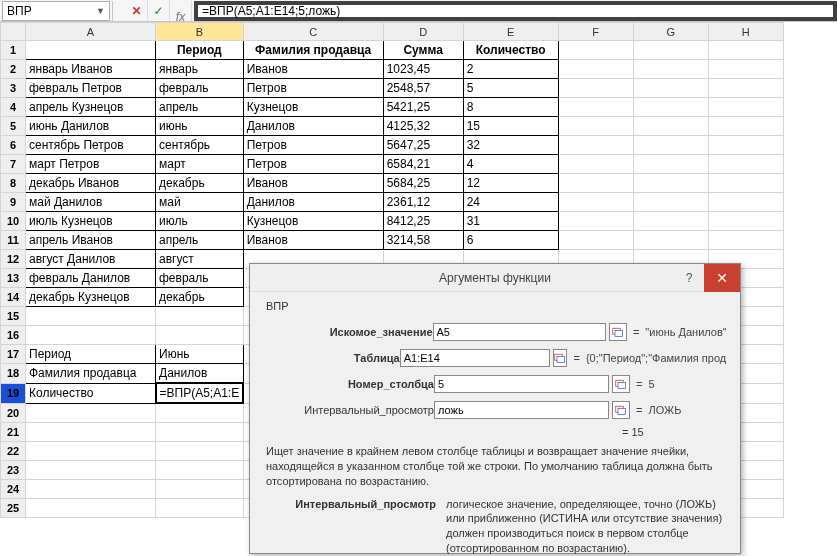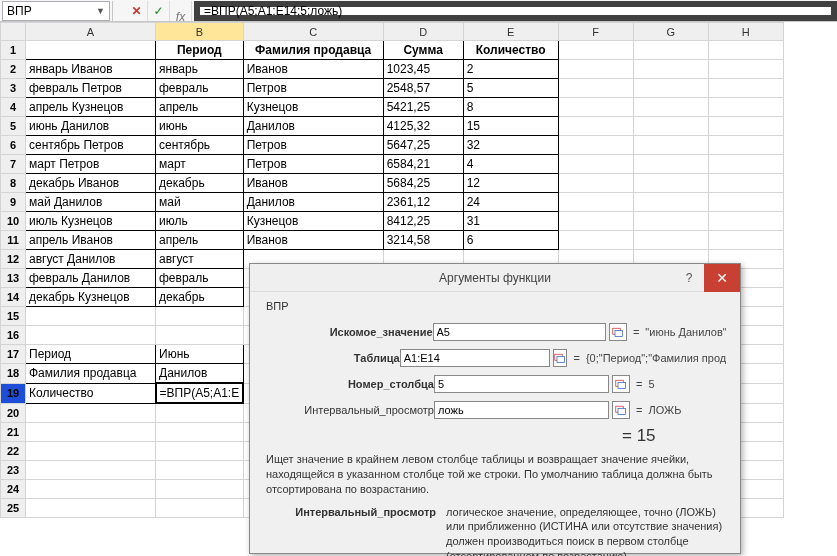--- a/index.html
+++ b/index.html
@@ -36,21 +36,21 @@
     width: 22px; height:20px;
     display:flex; align-items:center; justify-content:center;
     color:#444; cursor:pointer;
     border-right:1px solid #ddd;
   }
   .fb-btn.green { color:#1a8a1a; }
   .fb-btn.red { color:#c0392b; font-weight:bold; }
   .fb-fx { font-style:italic; color:#777;margin-top:13px; }
   .fb-input {
     flex:1;
-    border:6px solid #404040;
+    border:4px solid #404040;
     background:#fff;
     height:20px;
     padding:0 4px;
     margin-left:2px;
     display:flex;
     align-items:center;
   }
   .grid-wrap { position:relative; }
   table.grid { border-collapse:collapse; table-layout:fixed; }
   .grid th, .grid td { border:1px solid #d4d4d4; height:18px; padding:0; }
@@ -118,21 +118,21 @@
     background:#fff; padding:0 3px; font-size:11px;
   }
   .arg-ref {
     width:18px; height:18px; border:1px solid #888;
     margin-left:3px; background:#fff;
     display:flex; align-items:center; justify-content:center;
   }
   .arg-ref svg { width:12px; height:12px; }
   .arg-eq { margin:0 6px; color:#444; }
   .arg-res { color:#444; white-space:nowrap; overflow:hidden; }
-  .dlg-res-row { margin:4px 0 4px 358px; font-size:17px; }
+  .dlg-res-row { margin:4px 0 4px 358px; font-size:11px; }
   .dlg-desc { margin:6px 2px 8px 2px; line-height:1.35; }
   .dlg-desc2 { display:flex; margin:6px 2px 10px 2px; line-height:1.35; }
   .dlg-desc2 .lbl { width:180px; text-align:right; font-weight:bold; padding-right:10px; }
   .dlg-desc2 .txt { flex:1; }
   .dlg-value { margin:6px 2px; }
 </style>
 </head>
 <body>
 
 <div class="formula-bar">

